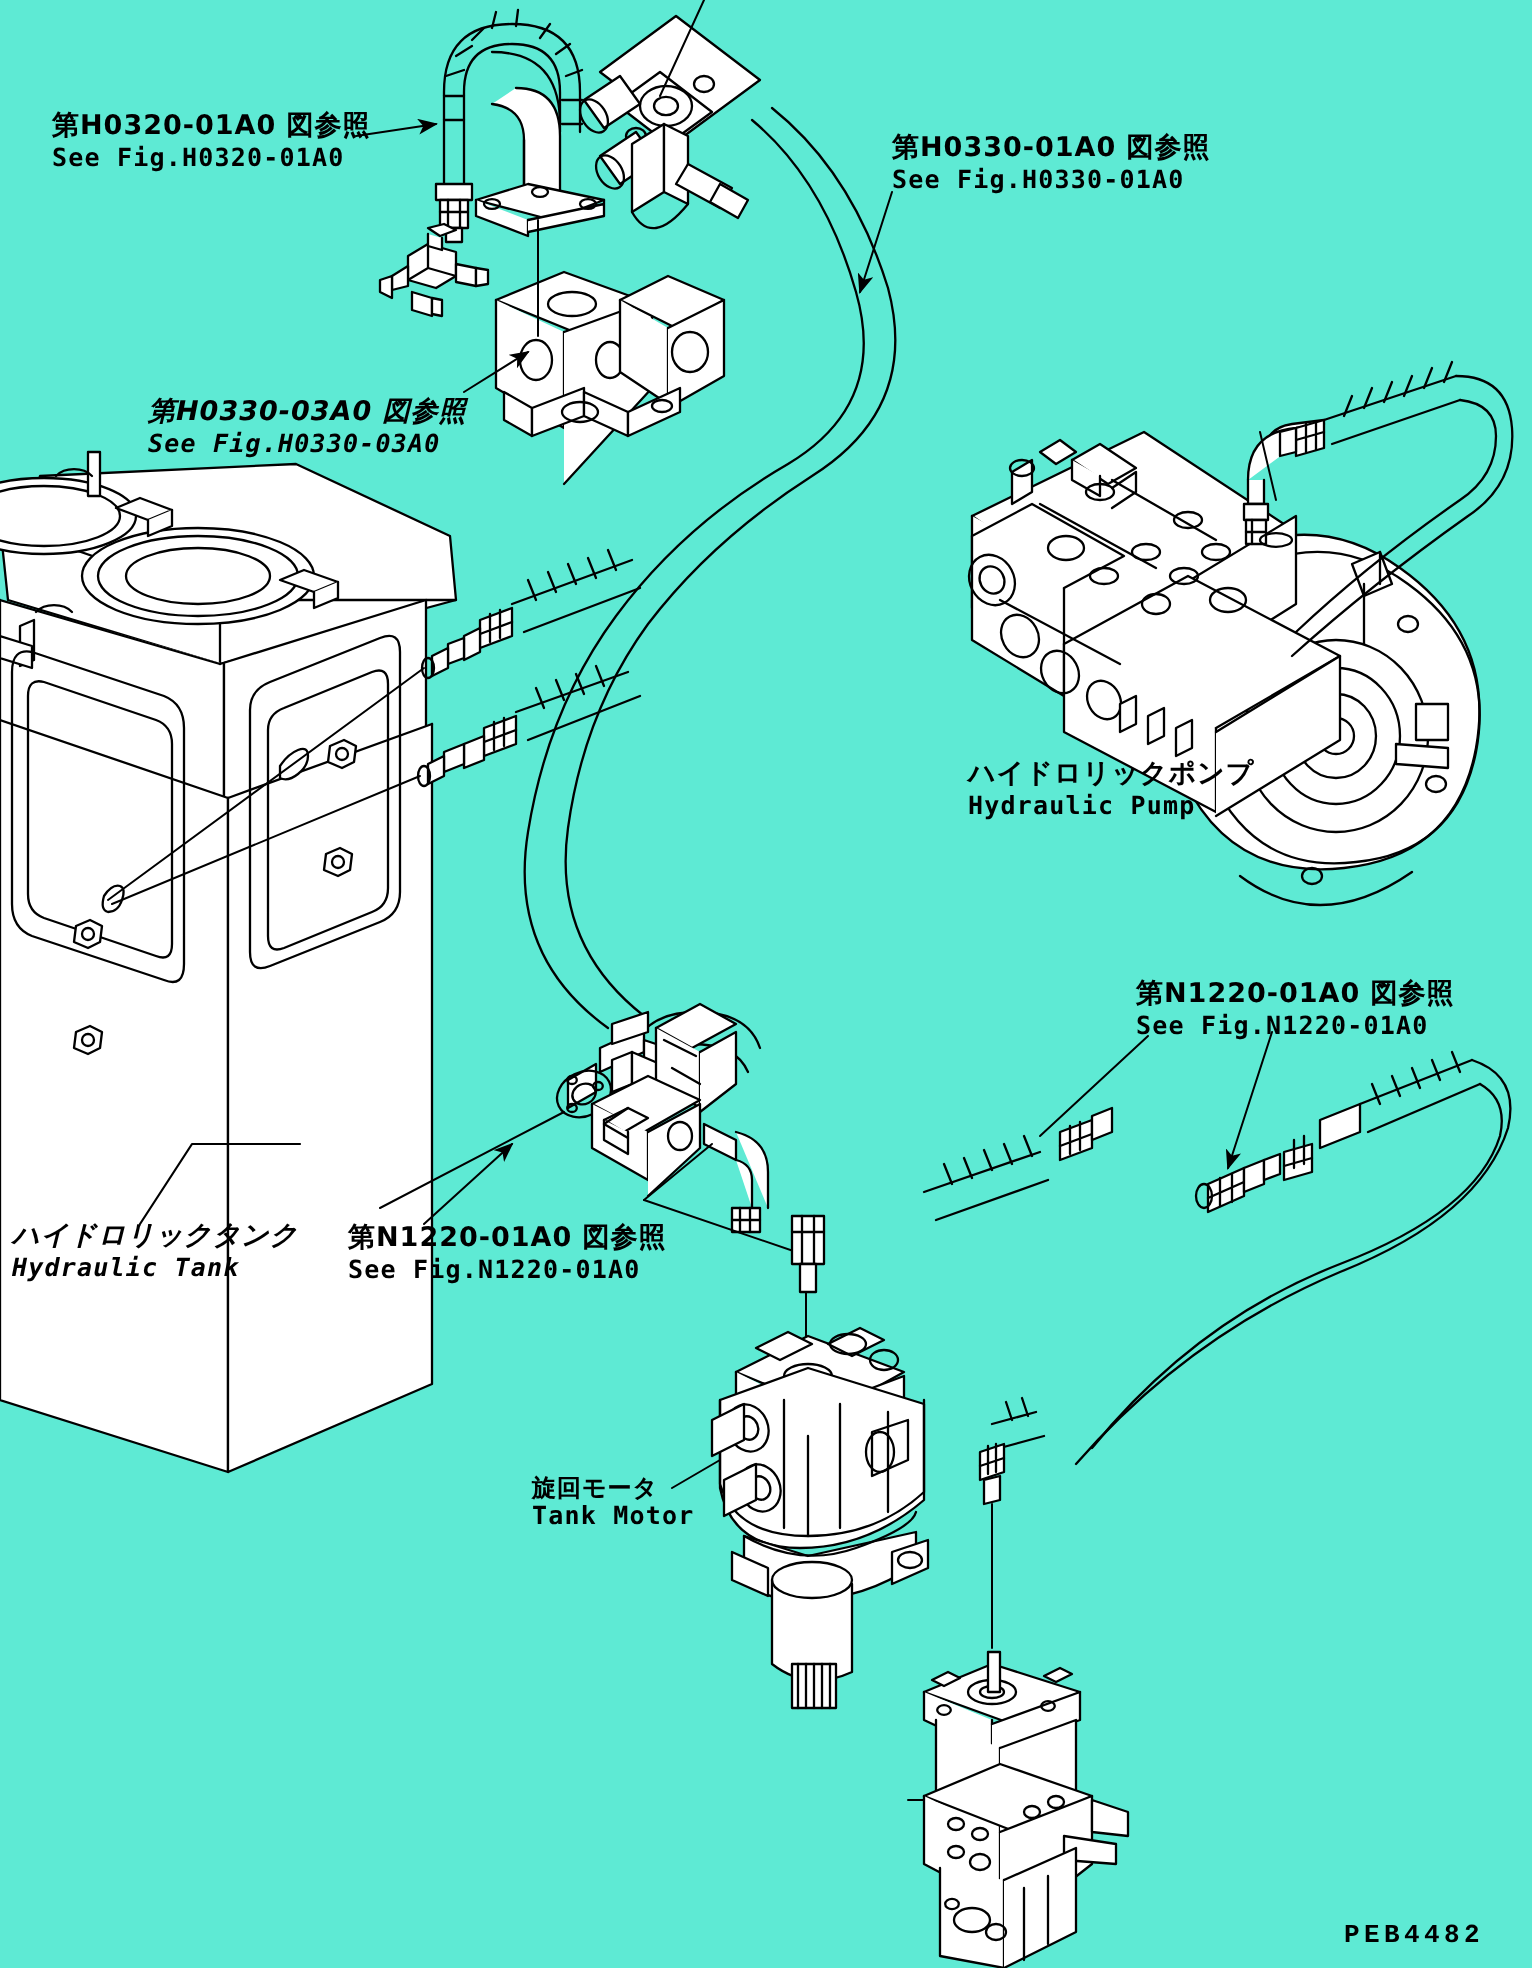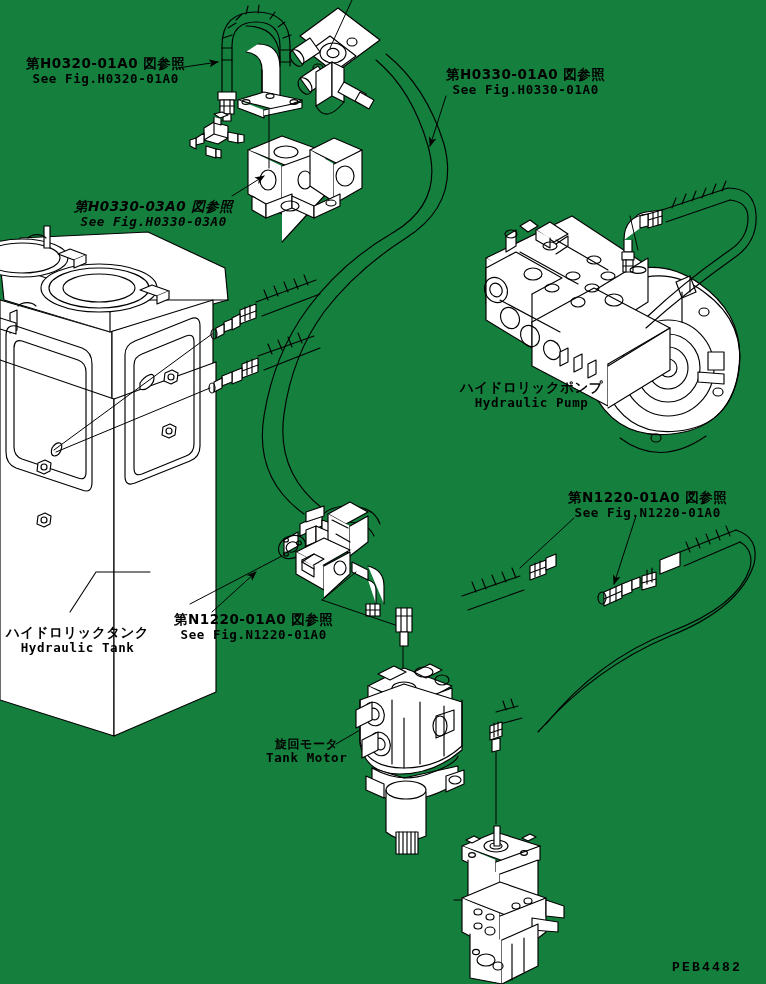--- a/index.html
+++ b/index.html
@@ -1,19 +1,19 @@
 <!DOCTYPE html>
 <html><head>
 <meta charset="utf-8">
 <title>Hydraulic Piping Parts Diagram</title>
 <style>
   html,body{margin:0;padding:0;background:#ffffff;}
   body{width:766px;height:984px;overflow:hidden;
        font-family:"DejaVu Sans Mono","Liberation Mono",monospace;}
-  #sheet{position:relative;width:766px;height:984px;background:#15803d;text-align:center;}
+  #sheet{position:relative;width:766px;height:984px;background:#5eead4;}
   #art{position:absolute;left:0;top:0;width:766px;height:984px;}
 
   .lbl{position:absolute;color:#000;white-space:nowrap;line-height:1.18;}
   .lbl .jp{font-family:"DejaVu Sans","Liberation Sans",sans-serif;
            font-size:13.5px;letter-spacing:.5px;font-weight:600;}
   .lbl .en{font-family:"DejaVu Sans Mono","Liberation Mono",monospace;
            font-size:12.5px;letter-spacing:.6px;font-weight:700;}
   .lbl .jp.sm{font-size:12px;}
   .drawno{position:absolute;font-family:Liberation Mono, monospace;
           font-size:13px;font-weight:700;letter-spacing:2.2px;color:#000;}
@@ -502,31 +502,31 @@
 <div class="lbl" style="left:446px;top:67px;">
   <div class="jp">第H0330-01A0 図参照</div>
   <div class="en">See Fig.H0330-01A0</div>
 </div>
 
 <div class="lbl" style="left:74px;top:199px;font-style:italic;">
   <div class="jp">第H0330-03A0 図参照</div>
   <div class="en">See Fig.H0330-03A0</div>
 </div>
 
-<div class="lbl" style="left:460px;top:380px;">
+<div class="lbl" style="left:484px;top:380px;">
   <div class="jp">ハイドロリックポンプ</div>
   <div class="en">Hydraulic Pump</div>
 </div>
 
 <div class="lbl" style="left:568px;top:490px;">
   <div class="jp">第N1220-01A0 図参照</div>
   <div class="en">See Fig.N1220-01A0</div>
 </div>
 
-<div class="lbl" style="left:6px;top:625px;">
+<div class="lbl" style="left:6px;top:611px;font-style:italic;">
   <div class="jp">ハイドロリックタンク</div>
   <div class="en">Hydraulic Tank</div>
 </div>
 
 <div class="lbl" style="left:174px;top:612px;">
   <div class="jp">第N1220-01A0 図参照</div>
   <div class="en">See Fig.N1220-01A0</div>
 </div>
 
 <div class="lbl" style="left:266px;top:737px;">

